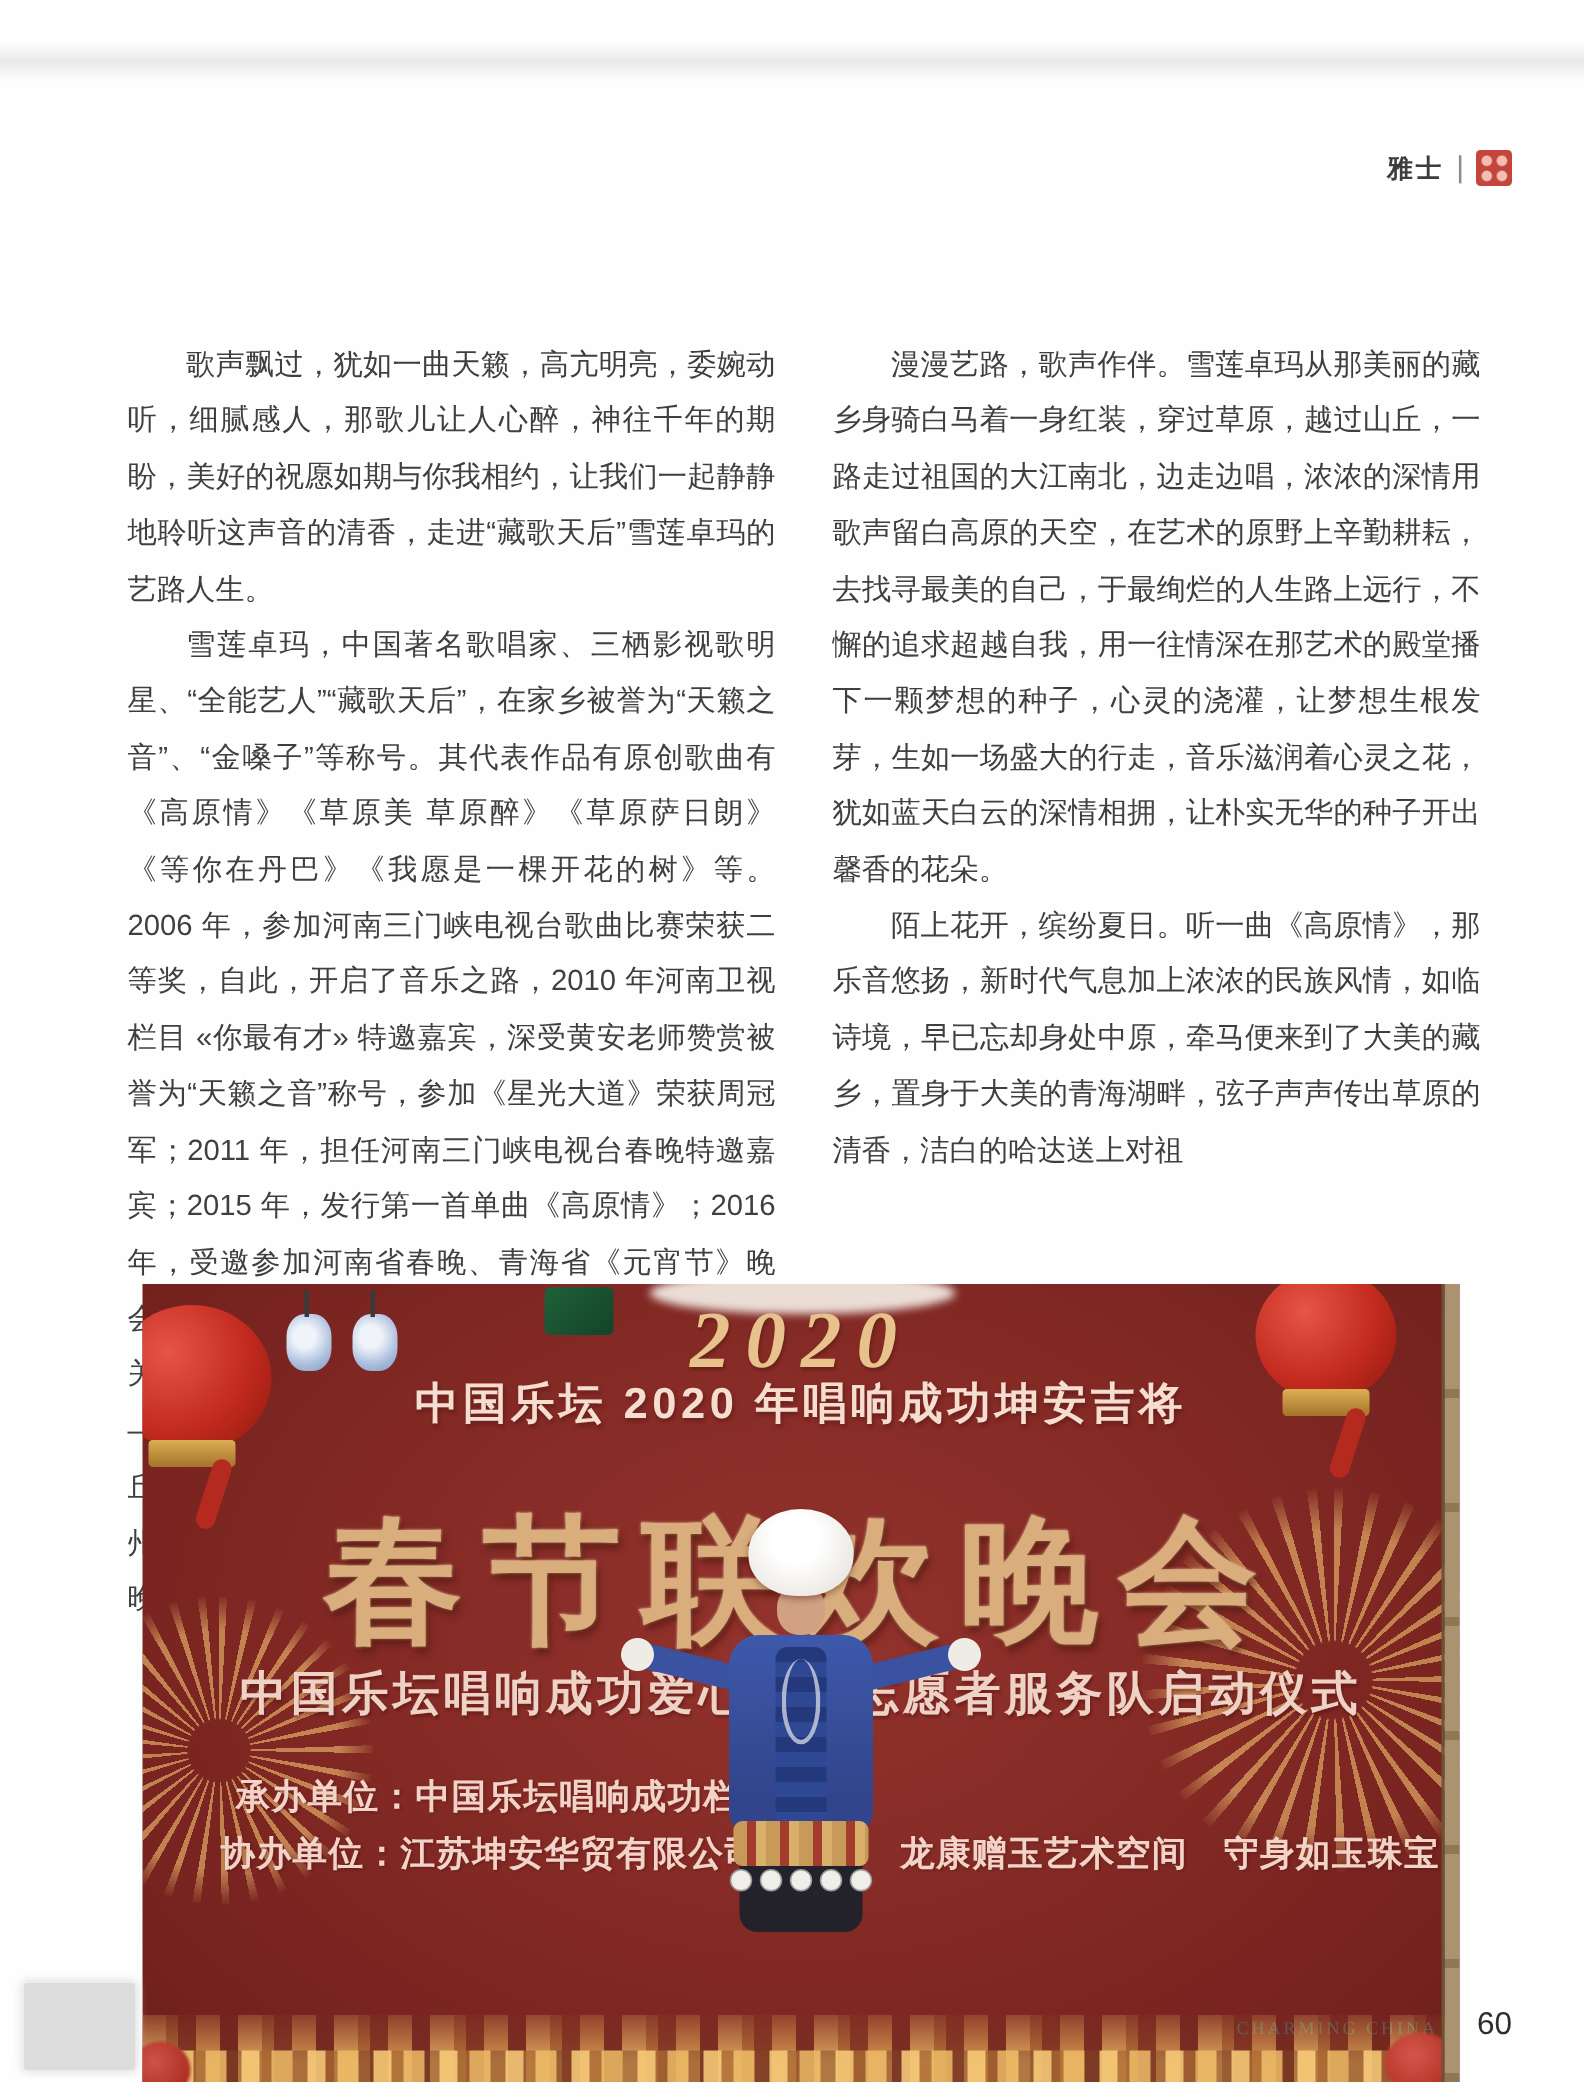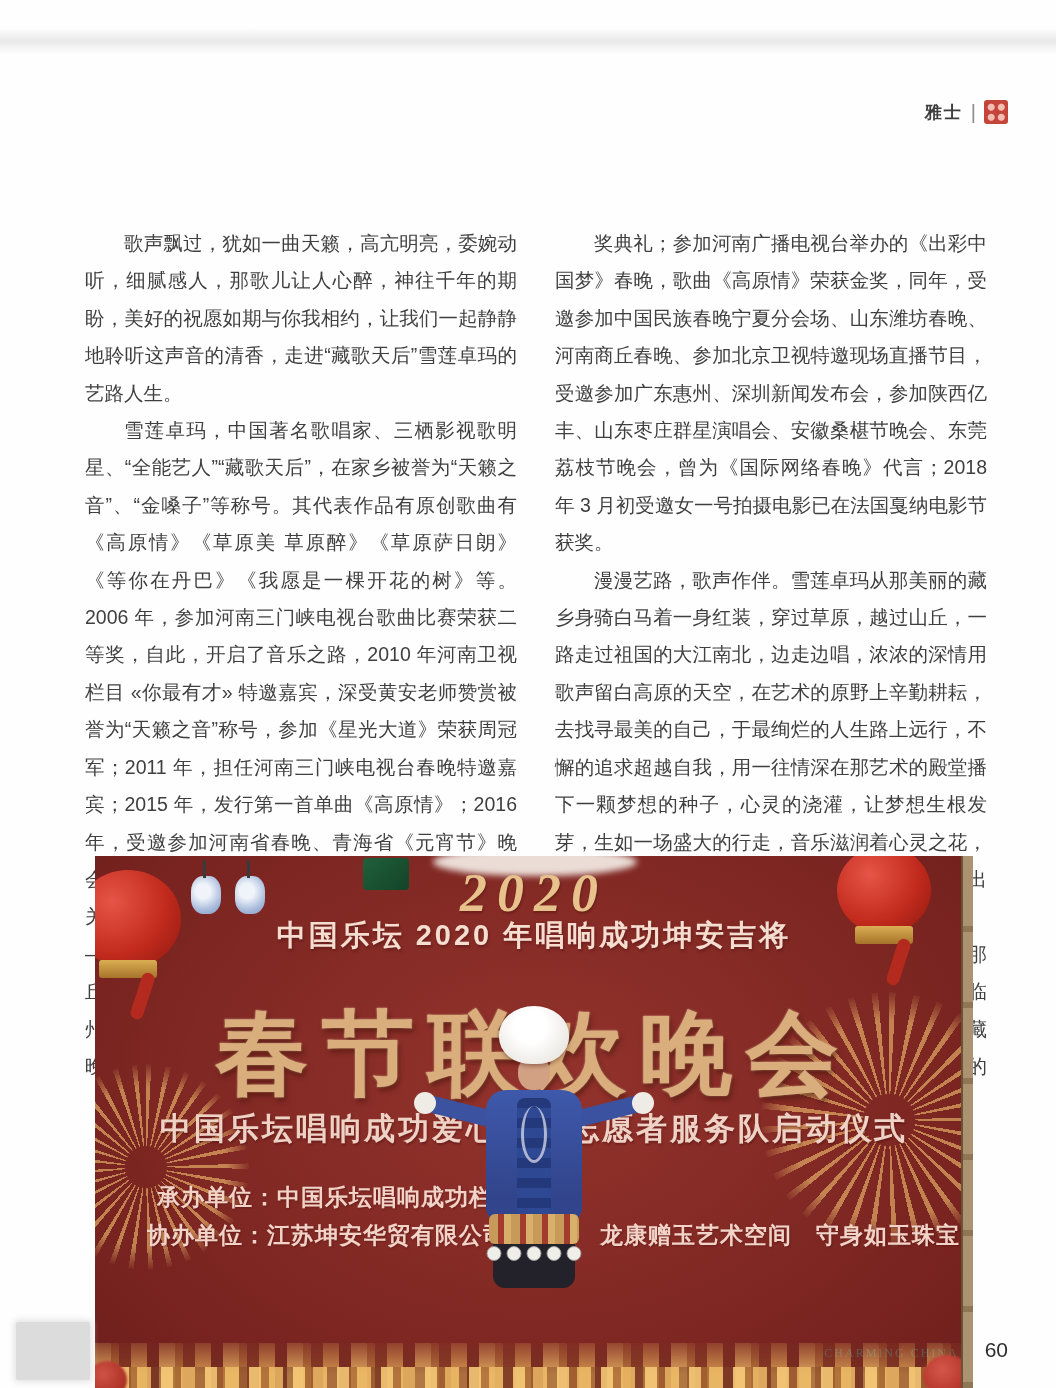--- a/index.html
+++ b/index.html
@@ -127,21 +127,20 @@
     <span class="divider">|</span>
     <span class="seal"></span>
   </div>
 
   <div class="col col-left">
     <p>歌声飘过，犹如一曲天籁，高亢明亮，委婉动听，细腻感人，那歌儿让人心醉，神往千年的期盼，美好的祝愿如期与你我相约，让我们一起静静地聆听这声音的清香，走进“藏歌天后”雪莲卓玛的艺路人生。</p>
     <p>雪莲卓玛，中国著名歌唱家、三栖影视歌明星、“全能艺人”“藏歌天后”，在家乡被誉为“天籁之音”、“金嗓子”等称号。其代表作品有原创歌曲有《高原情》《草原美 草原醉》《草原萨日朗》《等你在丹巴》《我愿是一棵开花的树》等。2006 年，参加河南三门峡电视台歌曲比赛荣获二等奖，自此，开启了音乐之路，2010 年河南卫视栏目 «你最有才» 特邀嘉宾，深受黄安老师赞赏被誉为“天籁之音”称号，参加《星光大道》荣获周冠军；2011 年，担任河南三门峡电视台春晚特邀嘉宾；2015 年，发行第一首单曲《高原情》；2016 年，受邀参加河南省春晚、青海省《元宵节》晚会；2017 年，参加安徽省电视台颁奖盛典、全国关爱贵州《天使之城》公益晚会，荣获“奉献爱心——传递正能量”最高荣誉奖；2017 年，在河南商丘与林志颖同台参加群星演唱会；同年，在广东惠州参加新闻发布会；2018 年，参加联合国华人春晚颁</p>
   </div>
 
   <div class="col col-right">
-    <p>奖典礼；参加河南广播电视台举办的《出彩中国梦》春晚，歌曲《高原情》荣获金奖，同年，受邀参加中国民族春晚宁夏分会场、山东潍坊春晚、河南商丘春晚、参加北京卫视特邀现场直播节目，受邀参加广东惠州、深圳新闻发布会，参加陕西亿丰、山东枣庄群星演唱会、安徽桑椹节晚会、东莞荔枝节晚会，曾为《国际网络春晚》代言；2018年 3 月初受邀女一号拍摄电影已在法国戛纳电影节获奖。</p>
     <p>漫漫艺路，歌声作伴。雪莲卓玛从那美丽的藏乡身骑白马着一身红装，穿过草原，越过山丘，一路走过祖国的大江南北，边走边唱，浓浓的深情用歌声留白高原的天空，在艺术的原野上辛勤耕耘，去找寻最美的自己，于最绚烂的人生路上远行，不懈的追求超越自我，用一往情深在那艺术的殿堂播下一颗梦想的种子，心灵的浇灌，让梦想生根发芽，生如一场盛大的行走，音乐滋润着心灵之花，犹如蓝天白云的深情相拥，让朴实无华的种子开出馨香的花朵。</p>
     <p>陌上花开，缤纷夏日。听一曲《高原情》，那乐音悠扬，新时代气息加上浓浓的民族风情，如临诗境，早已忘却身处中原，牵马便来到了大美的藏乡，置身于大美的青海湖畔，弦子声声传出草原的清香，洁白的哈达送上对祖</p>
   </div>
 
   <div class="photo">
     <div class="white-blob"></div>
     <div class="green-box"></div>
     <div class="ornament orn1"></div>
     <div class="ornament orn2"></div>
 

